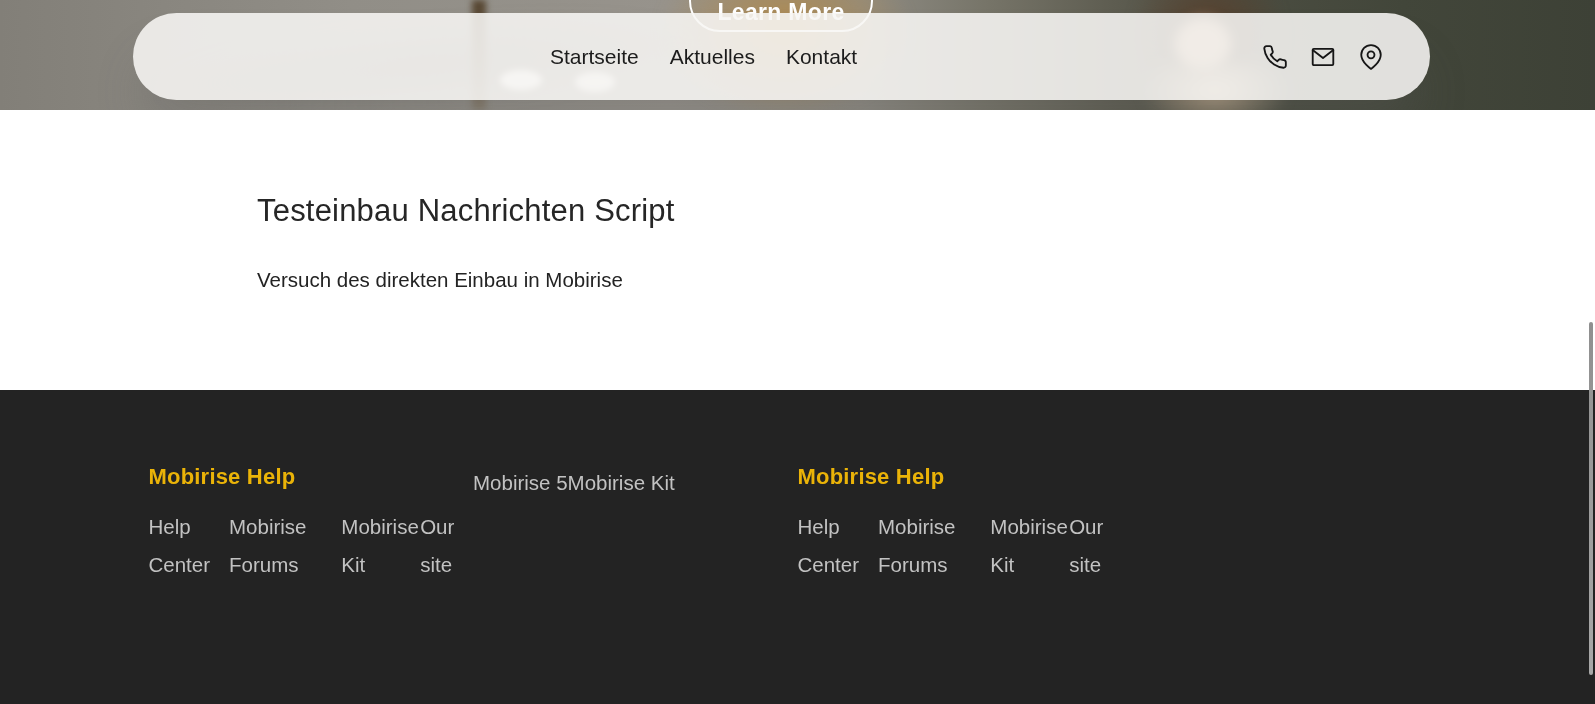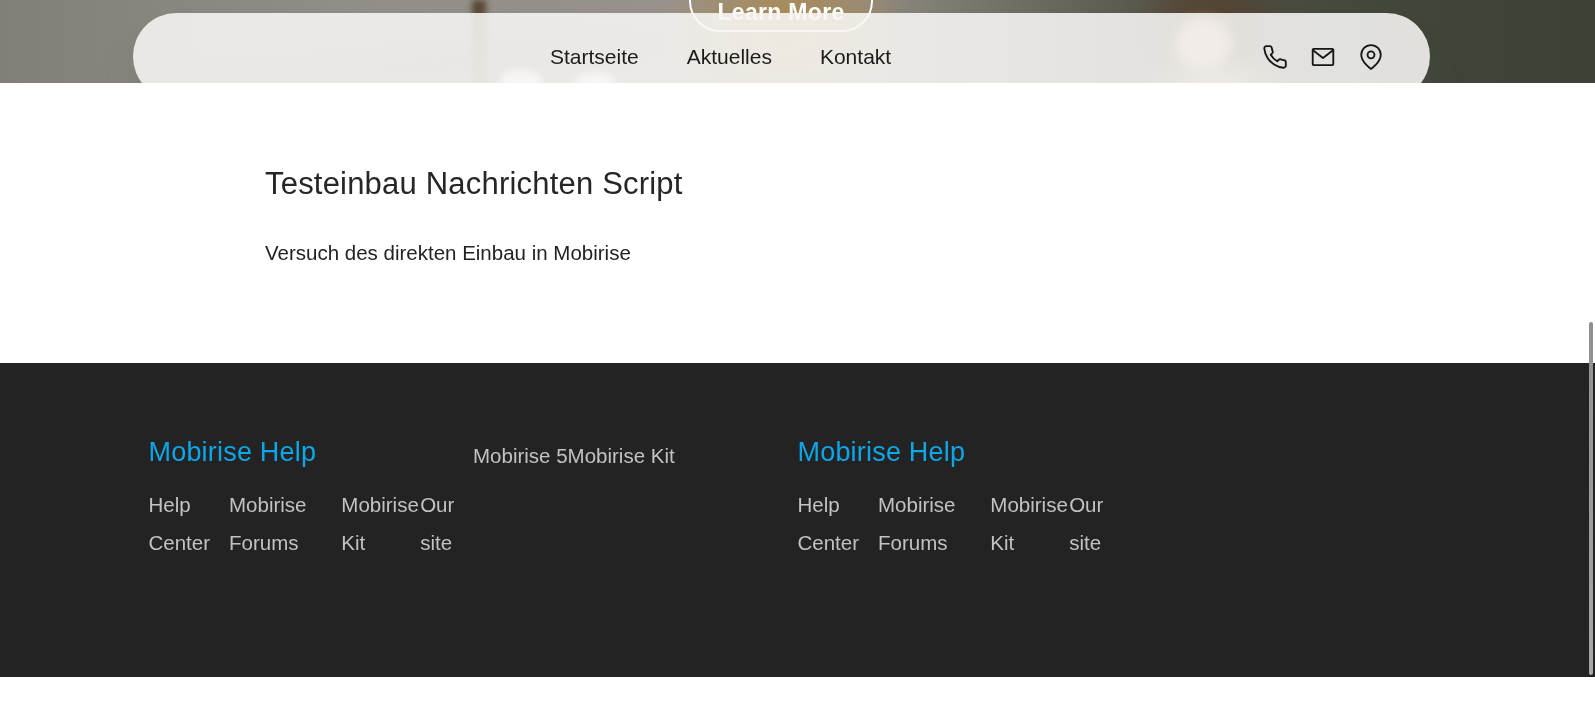--- a/index.html
+++ b/index.html
@@ -6,21 +6,21 @@
   html, body { width: 1595px; height: 704px; overflow: hidden; }
   body {
     font-family: "Liberation Sans", "DejaVu Sans", sans-serif;
     background: #ffffff;
     position: relative;
   }
 
   
   .hero {
     position: relative;
-    height: 83px;
+    height: 110px;
     overflow: hidden;
     background: linear-gradient(90deg,
       #827f78 0%, #918e87 22%, #97938c 42%, #8f8c84 54%,
       #767468 62%, #5d5c50 70%, #4b4d41 78%, #42463a 88%, #3d4136 100%);
   }
   .hero-blob { position: absolute; pointer-events: none; }
   .blob-ground-shadow {
     left: 150px; top: 25px; width: 560px; height: 80px;
     background: radial-gradient(ellipse at 50% 50%, rgba(105,102,94,0.55), rgba(105,102,94,0) 70%);
     transform: rotate(-5deg);
@@ -84,21 +84,21 @@
     left: 133px; top: 13px;
     width: 1297px; height: 87px;
     background: rgba(247,246,244,0.88);
     border-radius: 44px;
     z-index: 2;
     box-shadow: 0 35px 45px -8px rgba(90,90,90,0.28);
   }
   .nav-menu {
     position: absolute;
     left: 417px; top: 0; height: 100%;
-    display: flex; align-items: center; gap: 48px;
+    display: flex; align-items: center; gap: 31px;
   }
   .nav-link {
     font-size: 21px;
     color: #1c1c1c;
     text-decoration: none;
     white-space: nowrap;
   }
   .nav-icons {
     position: absolute;
     right: 46px; top: 0; height: 100%;
@@ -118,21 +118,21 @@
     background: #ffffff;
   }
   .content-title {
     position: absolute;
     left: 257px; top: 193px;
     font-size: 31px;
     font-weight: 500;
     color: #262626;
     letter-spacing: 0.2px;
   }
-  .content { margin-top: 0; margin-left: 8px; }
+  .content { margin-top: 0; }
   .content-title { top: 83px; } 
   .content-subtitle {
     position: absolute;
     left: 257px; top: 158px;
     font-size: 20.5px;
     font-weight: 400;
     color: #232323;
   }
 
   
@@ -141,23 +141,23 @@
     background: #232323;
     padding-top: 74px;
   }
   .footer-columns {
     width: 1298px;
     margin: 0 auto;
     display: grid;
     grid-template-columns: repeat(4, 1fr);
   }
   .footer-heading {
-    color: #0ea5e9;
-    font-size: 27px;
-    font-weight: 400;
+    color: #eab308;
+    font-size: 22px;
+    font-weight: 700;
     margin-bottom: 18px;
     letter-spacing: 0.2px;
   }
   .footer-links { display: flex; flex-direction: row; }
   .footer-link {
     color: #c2c2c2;
     font-size: 20.5px;
     text-decoration: none;
     line-height: 37.5px;
     width: fit-content;

